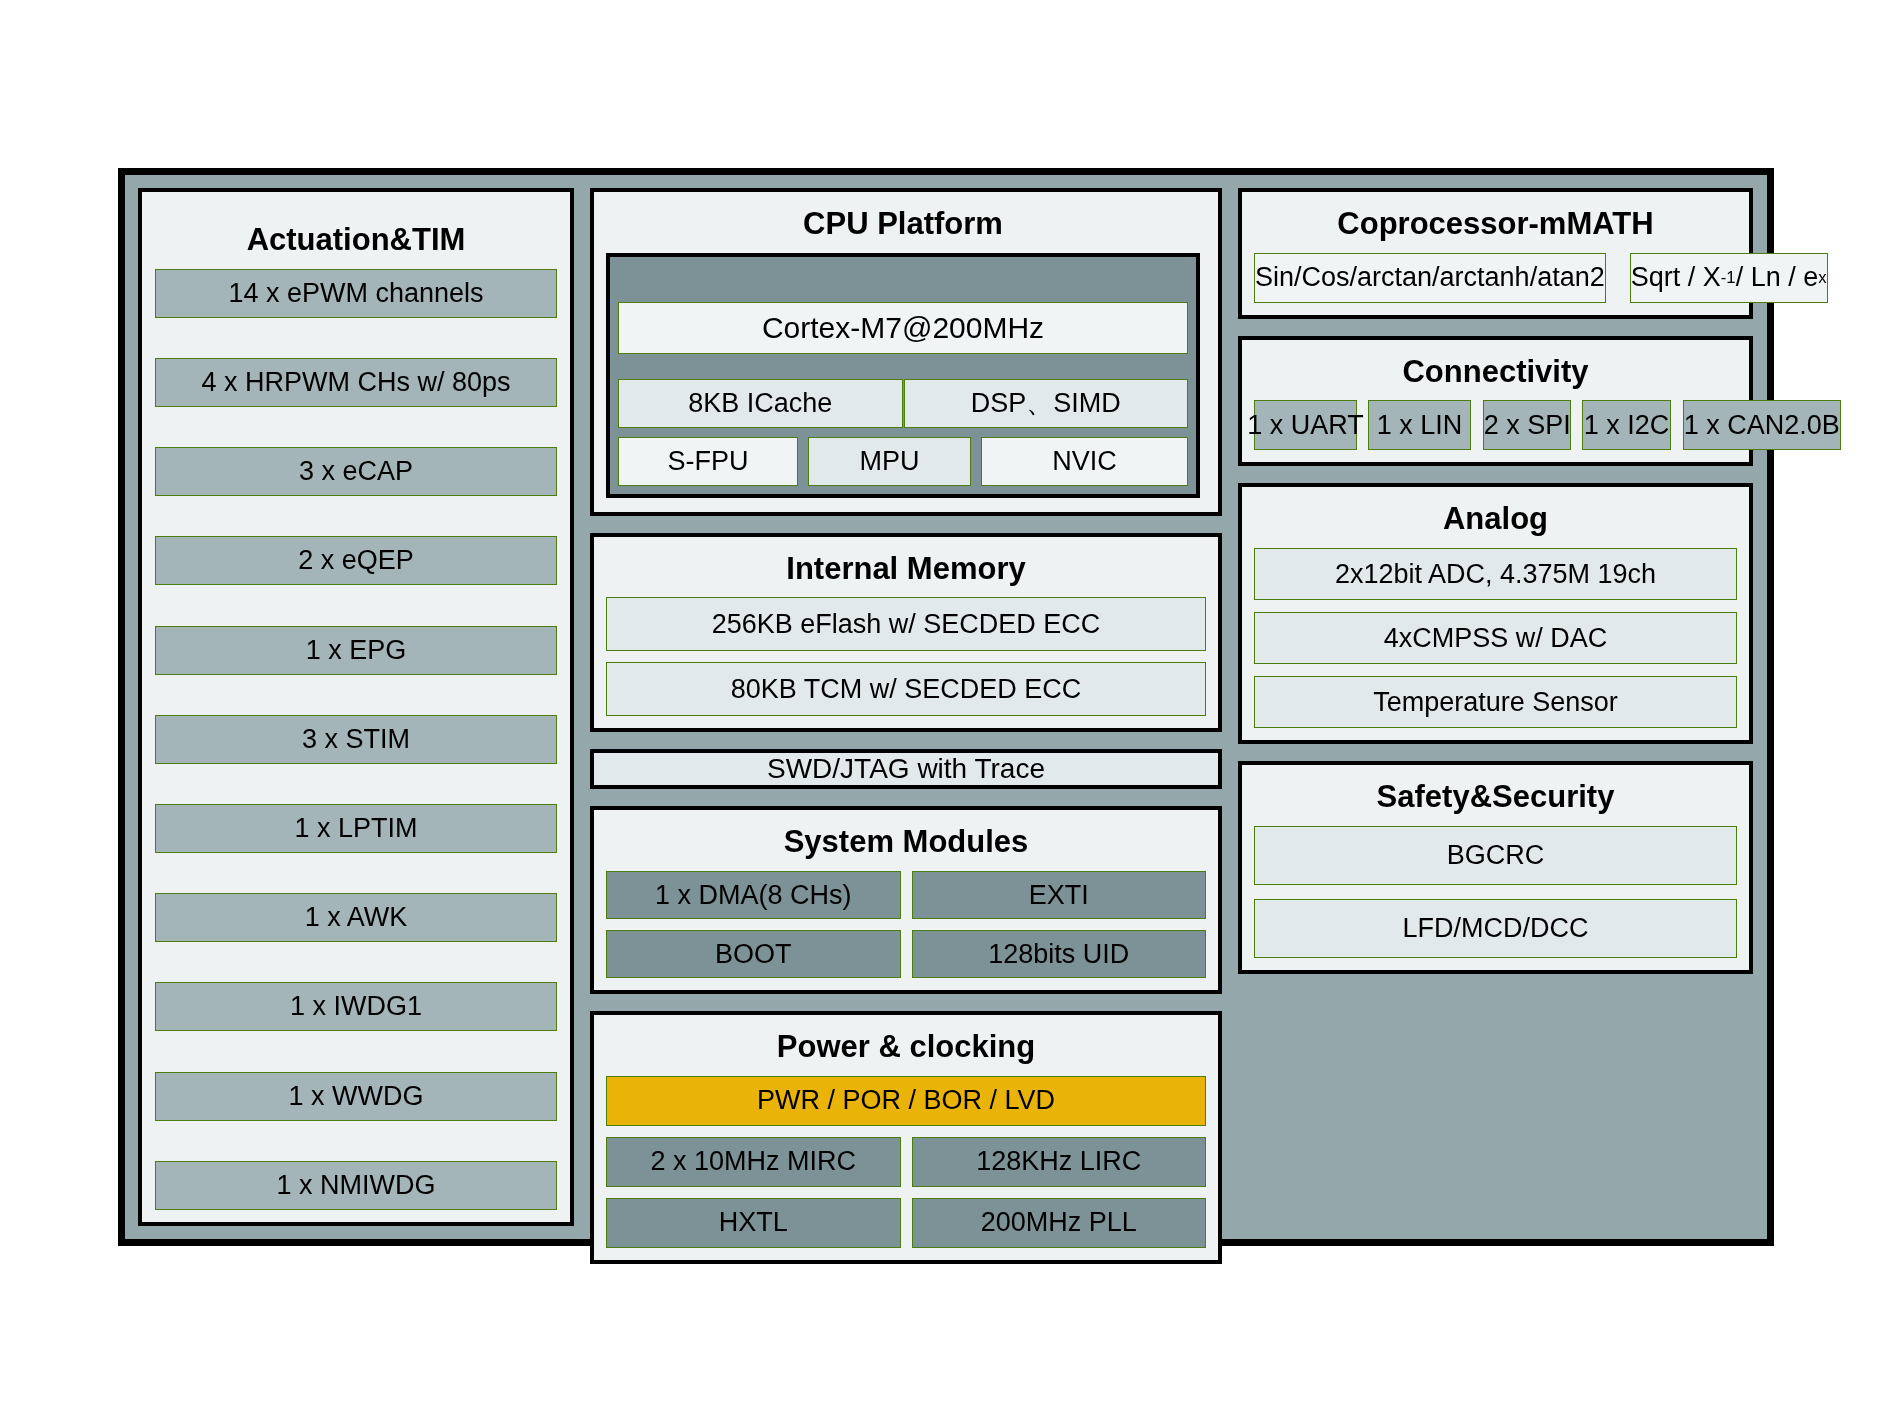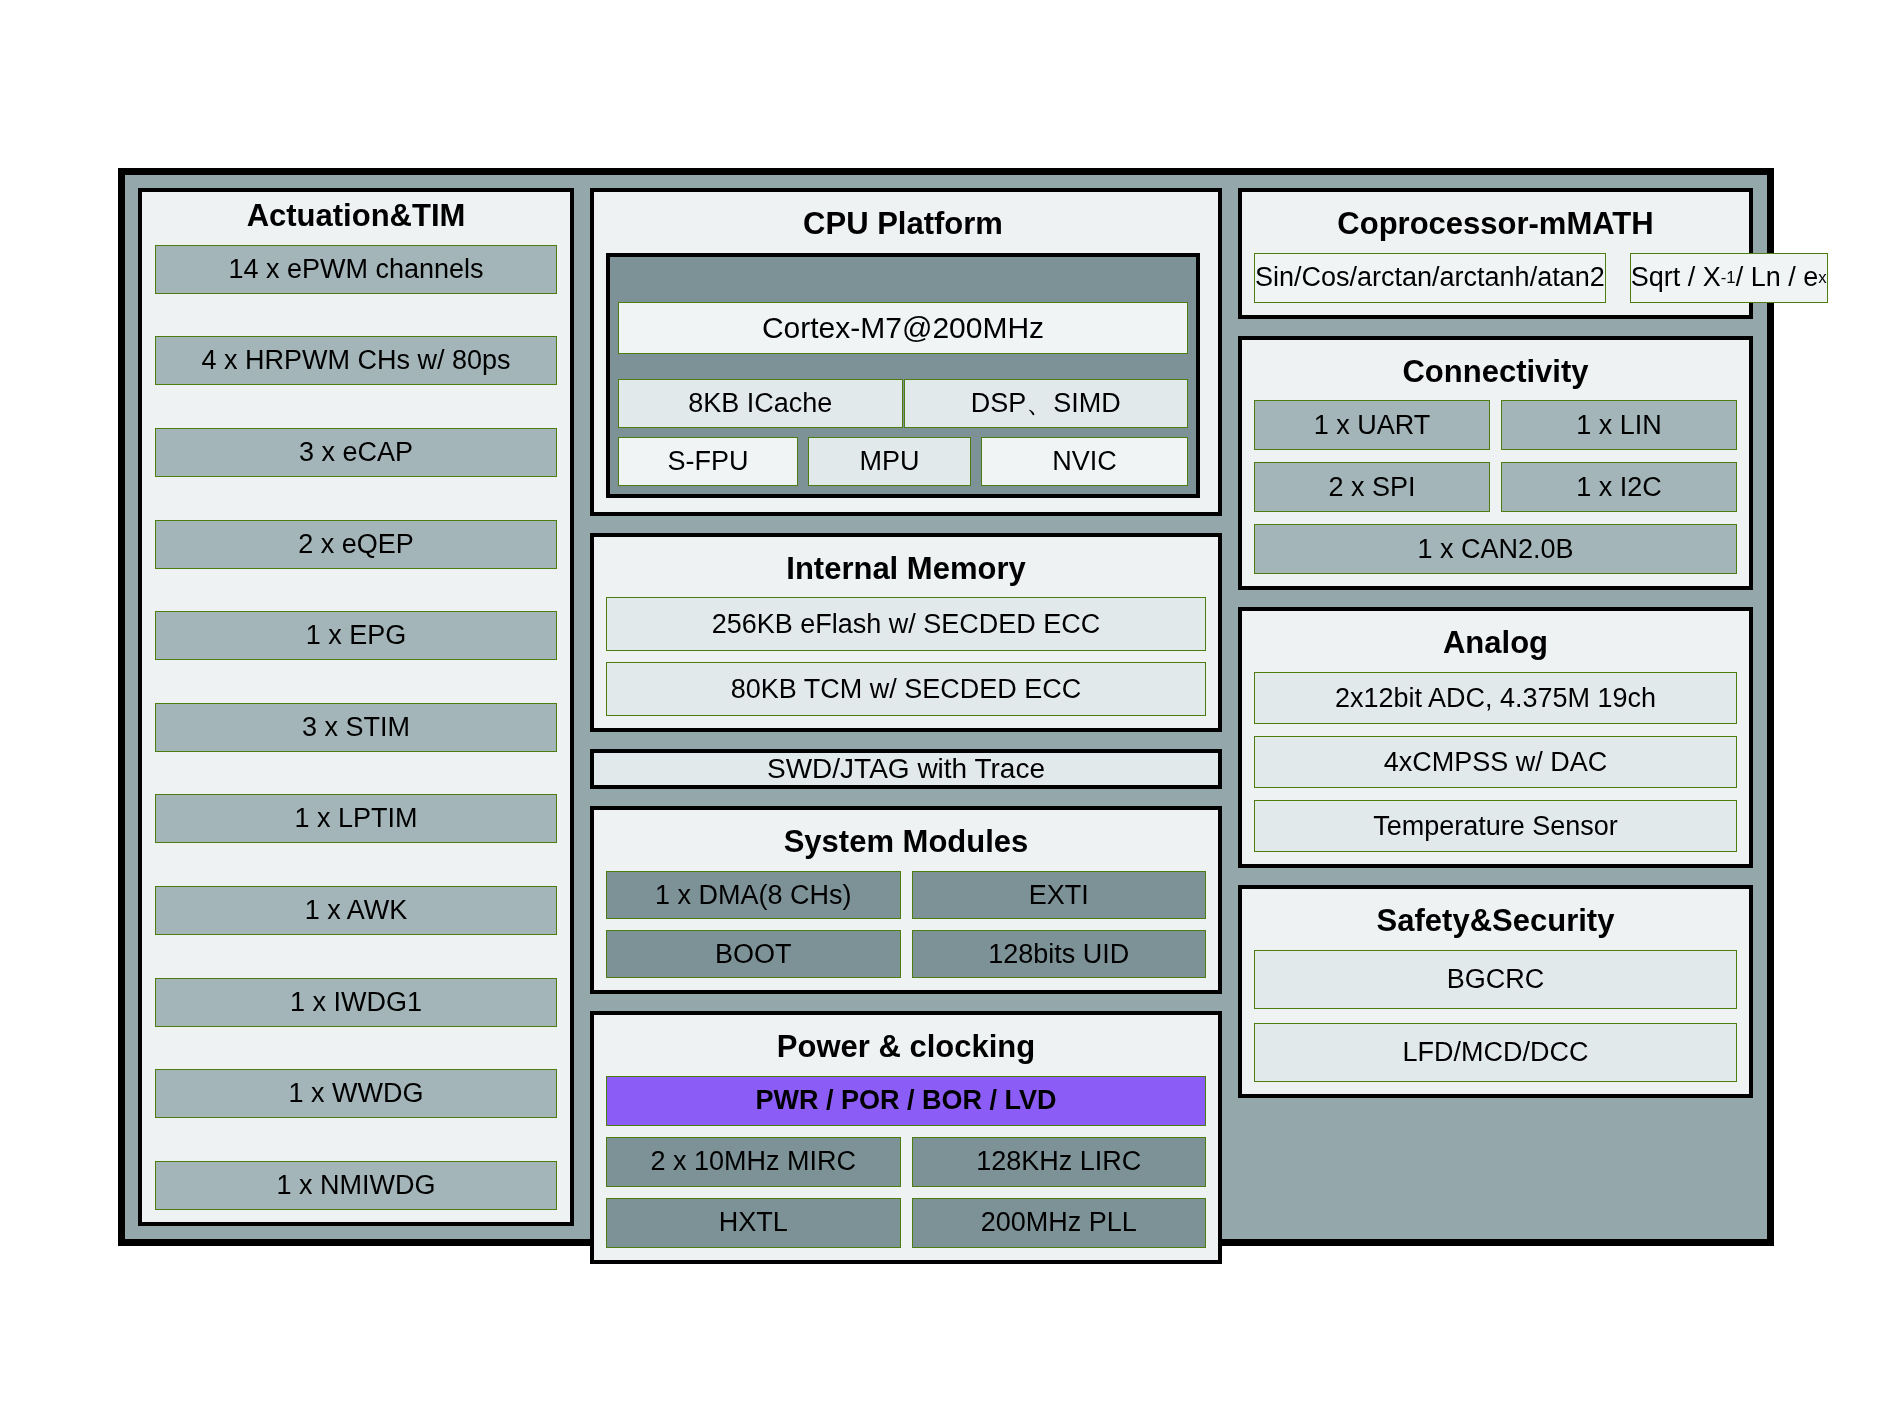--- a/index.html
+++ b/index.html
@@ -67,31 +67,31 @@
     font-size: 27px;
     line-height: 1.0;
     display: flex;
     align-items: center;
     justify-content: center;
     white-space: nowrap;
   }
   .tone-a { background: #a3b5b8; }  
   .tone-b { background: #e2e9eb; }  
   .tone-c { background: #7d9297; }  
-  .tone-d { background: #8b5cf6; font-weight: bold; }  
+  .tone-d { background: #eab308; }  
   .tone-e { background: #f1f4f5; }  
 
   .row2 { display: flex; flex-direction: row; gap: 11px; }
   .row2 > .item { flex: 1 1 0; min-width: 0; }
 
   
   #actuation-group {
     height: 100%;
     justify-content: space-between;
-    padding: 0 13px 10px 13px;
+    padding: 24px 13px 10px 13px;
   }
   #actuation-list {
     display: flex;
     flex-direction: column;
     flex: 1 1 auto;
     justify-content: space-between;
     padding-bottom: 2px;
   }
   #actuation-list .item { height: 49px; }
 
@@ -139,21 +139,21 @@
 
   
   #power-group { padding: 8px 12px 12px 12px; }
   #power-group .item { height: 50px; }
   #power-rows { display: flex; flex-direction: column; gap: 11px; }
 
   
   #coproc-group .item { height: 50px; }
   #coproc-list { display: flex; flex-direction: row; gap: 24px; align-items: flex-end; }
   #conn-group .item { height: 50px; }
-  #conn-rows { display: flex; flex-direction: column; gap: 12px; }
+  #conn-rows { display: flex; flex-direction: row; gap: 12px; }
   #analog-group .item { height: 52px; }
   #analog-list { display: flex; flex-direction: column; gap: 12px; }
   #safety-group .item { height: 59px; }
   #safety-list { display: flex; flex-direction: column; gap: 14px; }
 
   sup { font-size: 0.62em; vertical-align: super; line-height: 0; }
 </style>
 </head>
 <body>
 

